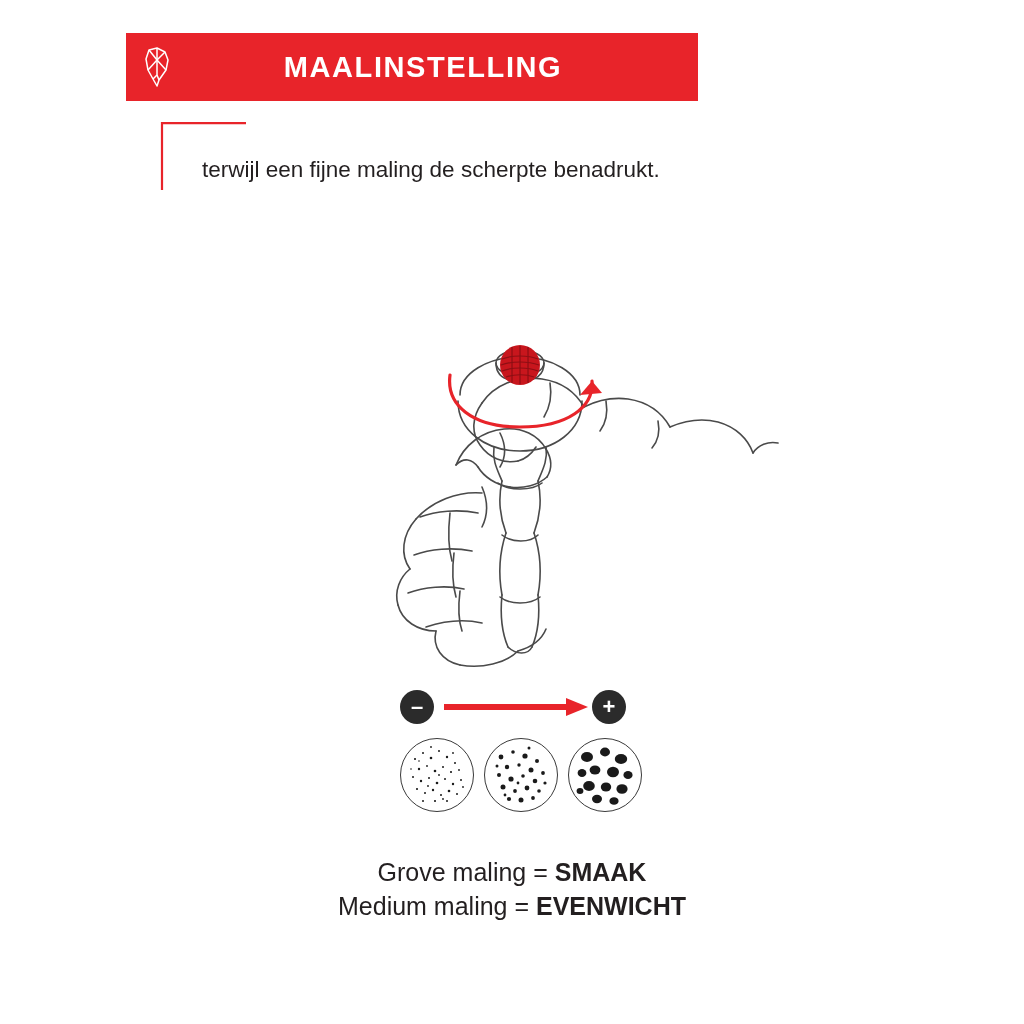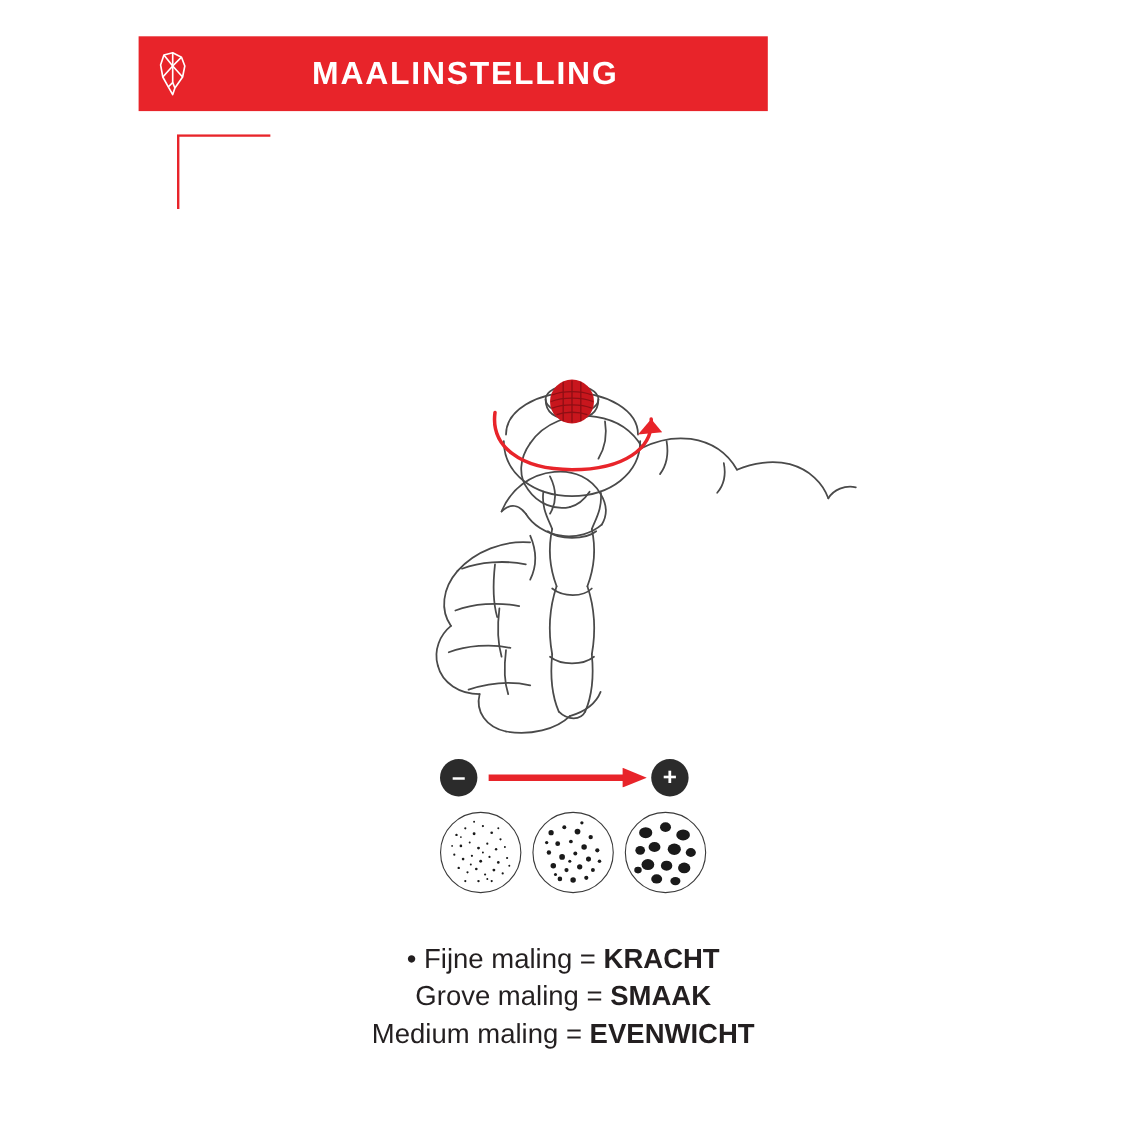--- a/index.html
+++ b/index.html
@@ -180,20 +180,21 @@
   <div class="header-title">MAALINSTELLING</div>
 </div>
 
 <div class="intro-wrap">
   <div class="bracket">
     <svg width="86" height="72" viewBox="0 0 86 72" xmlns="http://www.w3.org/2000/svg">
       <path d="M86 1.2 L2 1.2 L2 68" stroke="#e8242a" stroke-width="2.2" fill="none"></path>
     </svg>
   </div>
   <div class="intro-text">
+    <span class="line">terwijl een fijne maling de scherpte benadrukt.</span>
   </div>
 </div>
 
 <div class="illustration">
   <svg width="540" height="420" viewBox="0 0 540 420" xmlns="http://www.w3.org/2000/svg">
     <g fill="none" stroke="#4a4a4a" stroke-width="1.6" stroke-linecap="round" stroke-linejoin="round">
 
       <path d="M232 148 C244 130 268 120 292 124 C312 127 326 138 334 152"></path>
       <path d="M334 152 C346 146 362 142 378 144 C398 147 412 158 420 172"></path>
       <path d="M420 172 C434 166 452 163 468 167 C486 172 498 184 503 198"></path>
@@ -377,21 +378,18 @@
           <ellipse cx="45" cy="62" rx="4.6" ry="3.8"></ellipse>
           <ellipse cx="11" cy="52" rx="3.4" ry="3"></ellipse>
         </g>
       </svg>
     </div>
   </div>
 </div>
 
 <div class="legend">
   <div class="legend-line">
-    <span>• Fijne maling = </span><b>KRACHT</b>
-  </div>
-  <div class="legend-line">
     <span>Grove maling = </span><b>SMAAK</b>
   </div>
   <div class="legend-line">
     <span>Medium maling = </span><b>EVENWICHT</b>
   </div>
 </div>
 
 </body></html>

